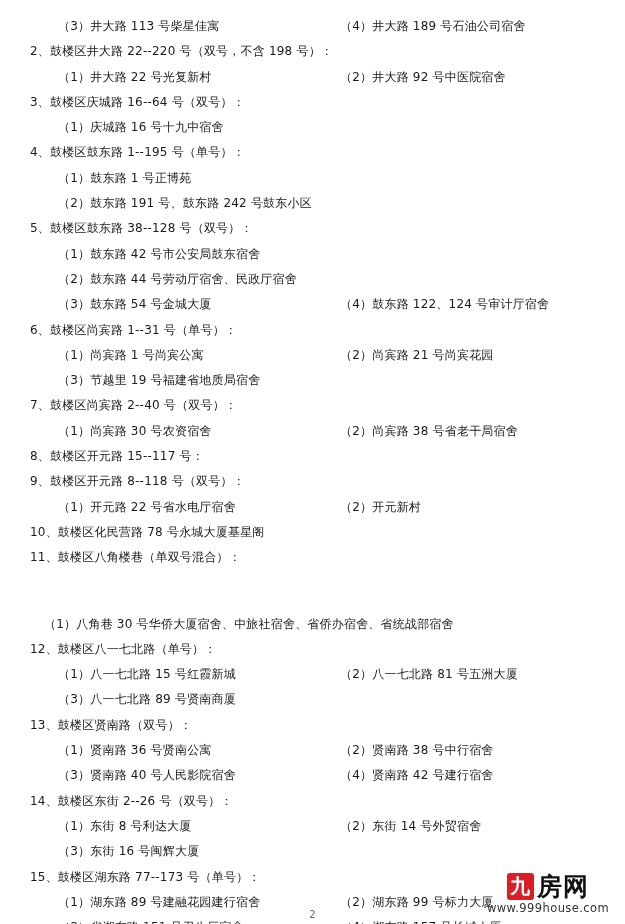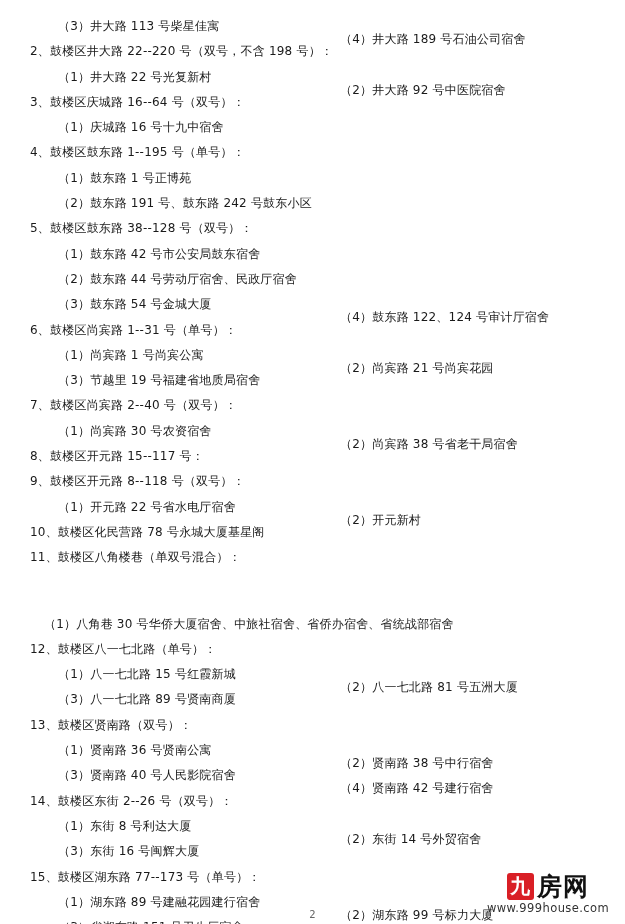--- a/index.html
+++ b/index.html
@@ -40,21 +40,21 @@
   
   .ind-0 { padding-left: 0px; }
   .ind-1 { padding-left: 14px; margin-top: 41px; }
   .ind-2 { padding-left: 28px; }
   .row-wrap {
     position: relative;
   }
   .abs-b {
     position: absolute;
     left: 310px;
-    top: 13px;
+    top: 0;
     white-space: nowrap;
   }
   .watermark {
     position: absolute;
     right: 16px;
     bottom: 10px;
     display: flex;
     flex-direction: column;
     align-items: center;
     line-height: 1;

